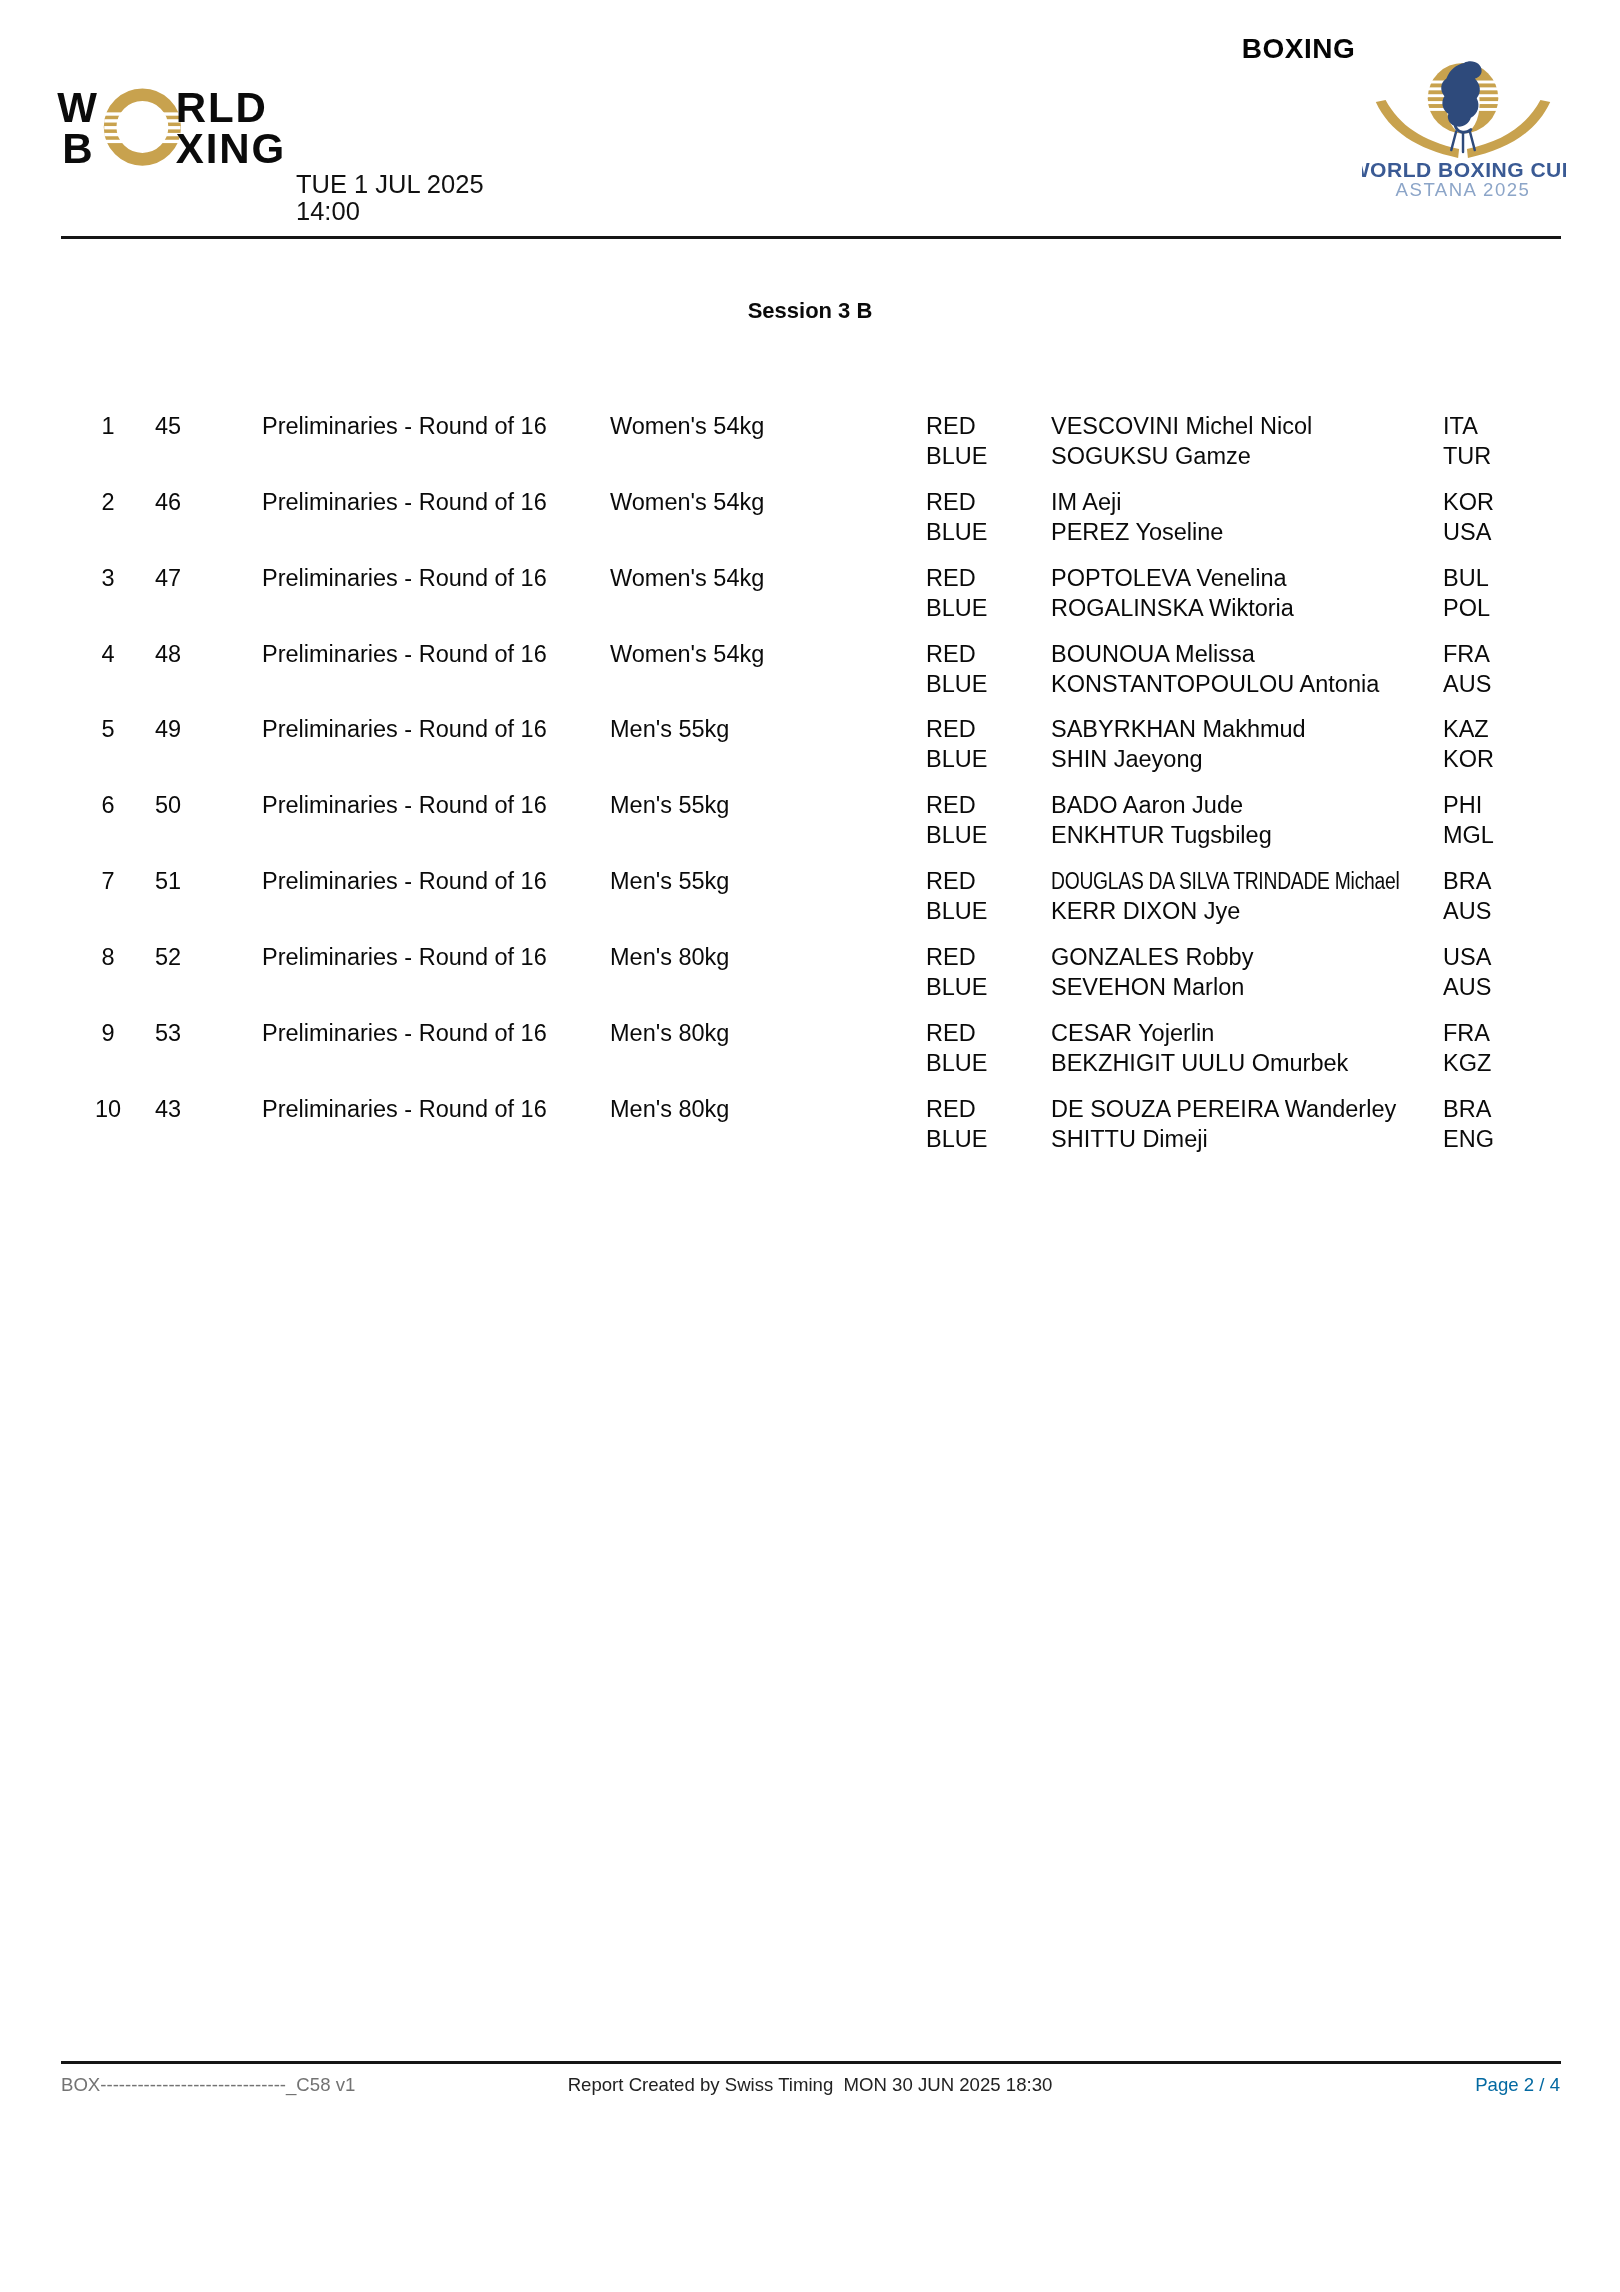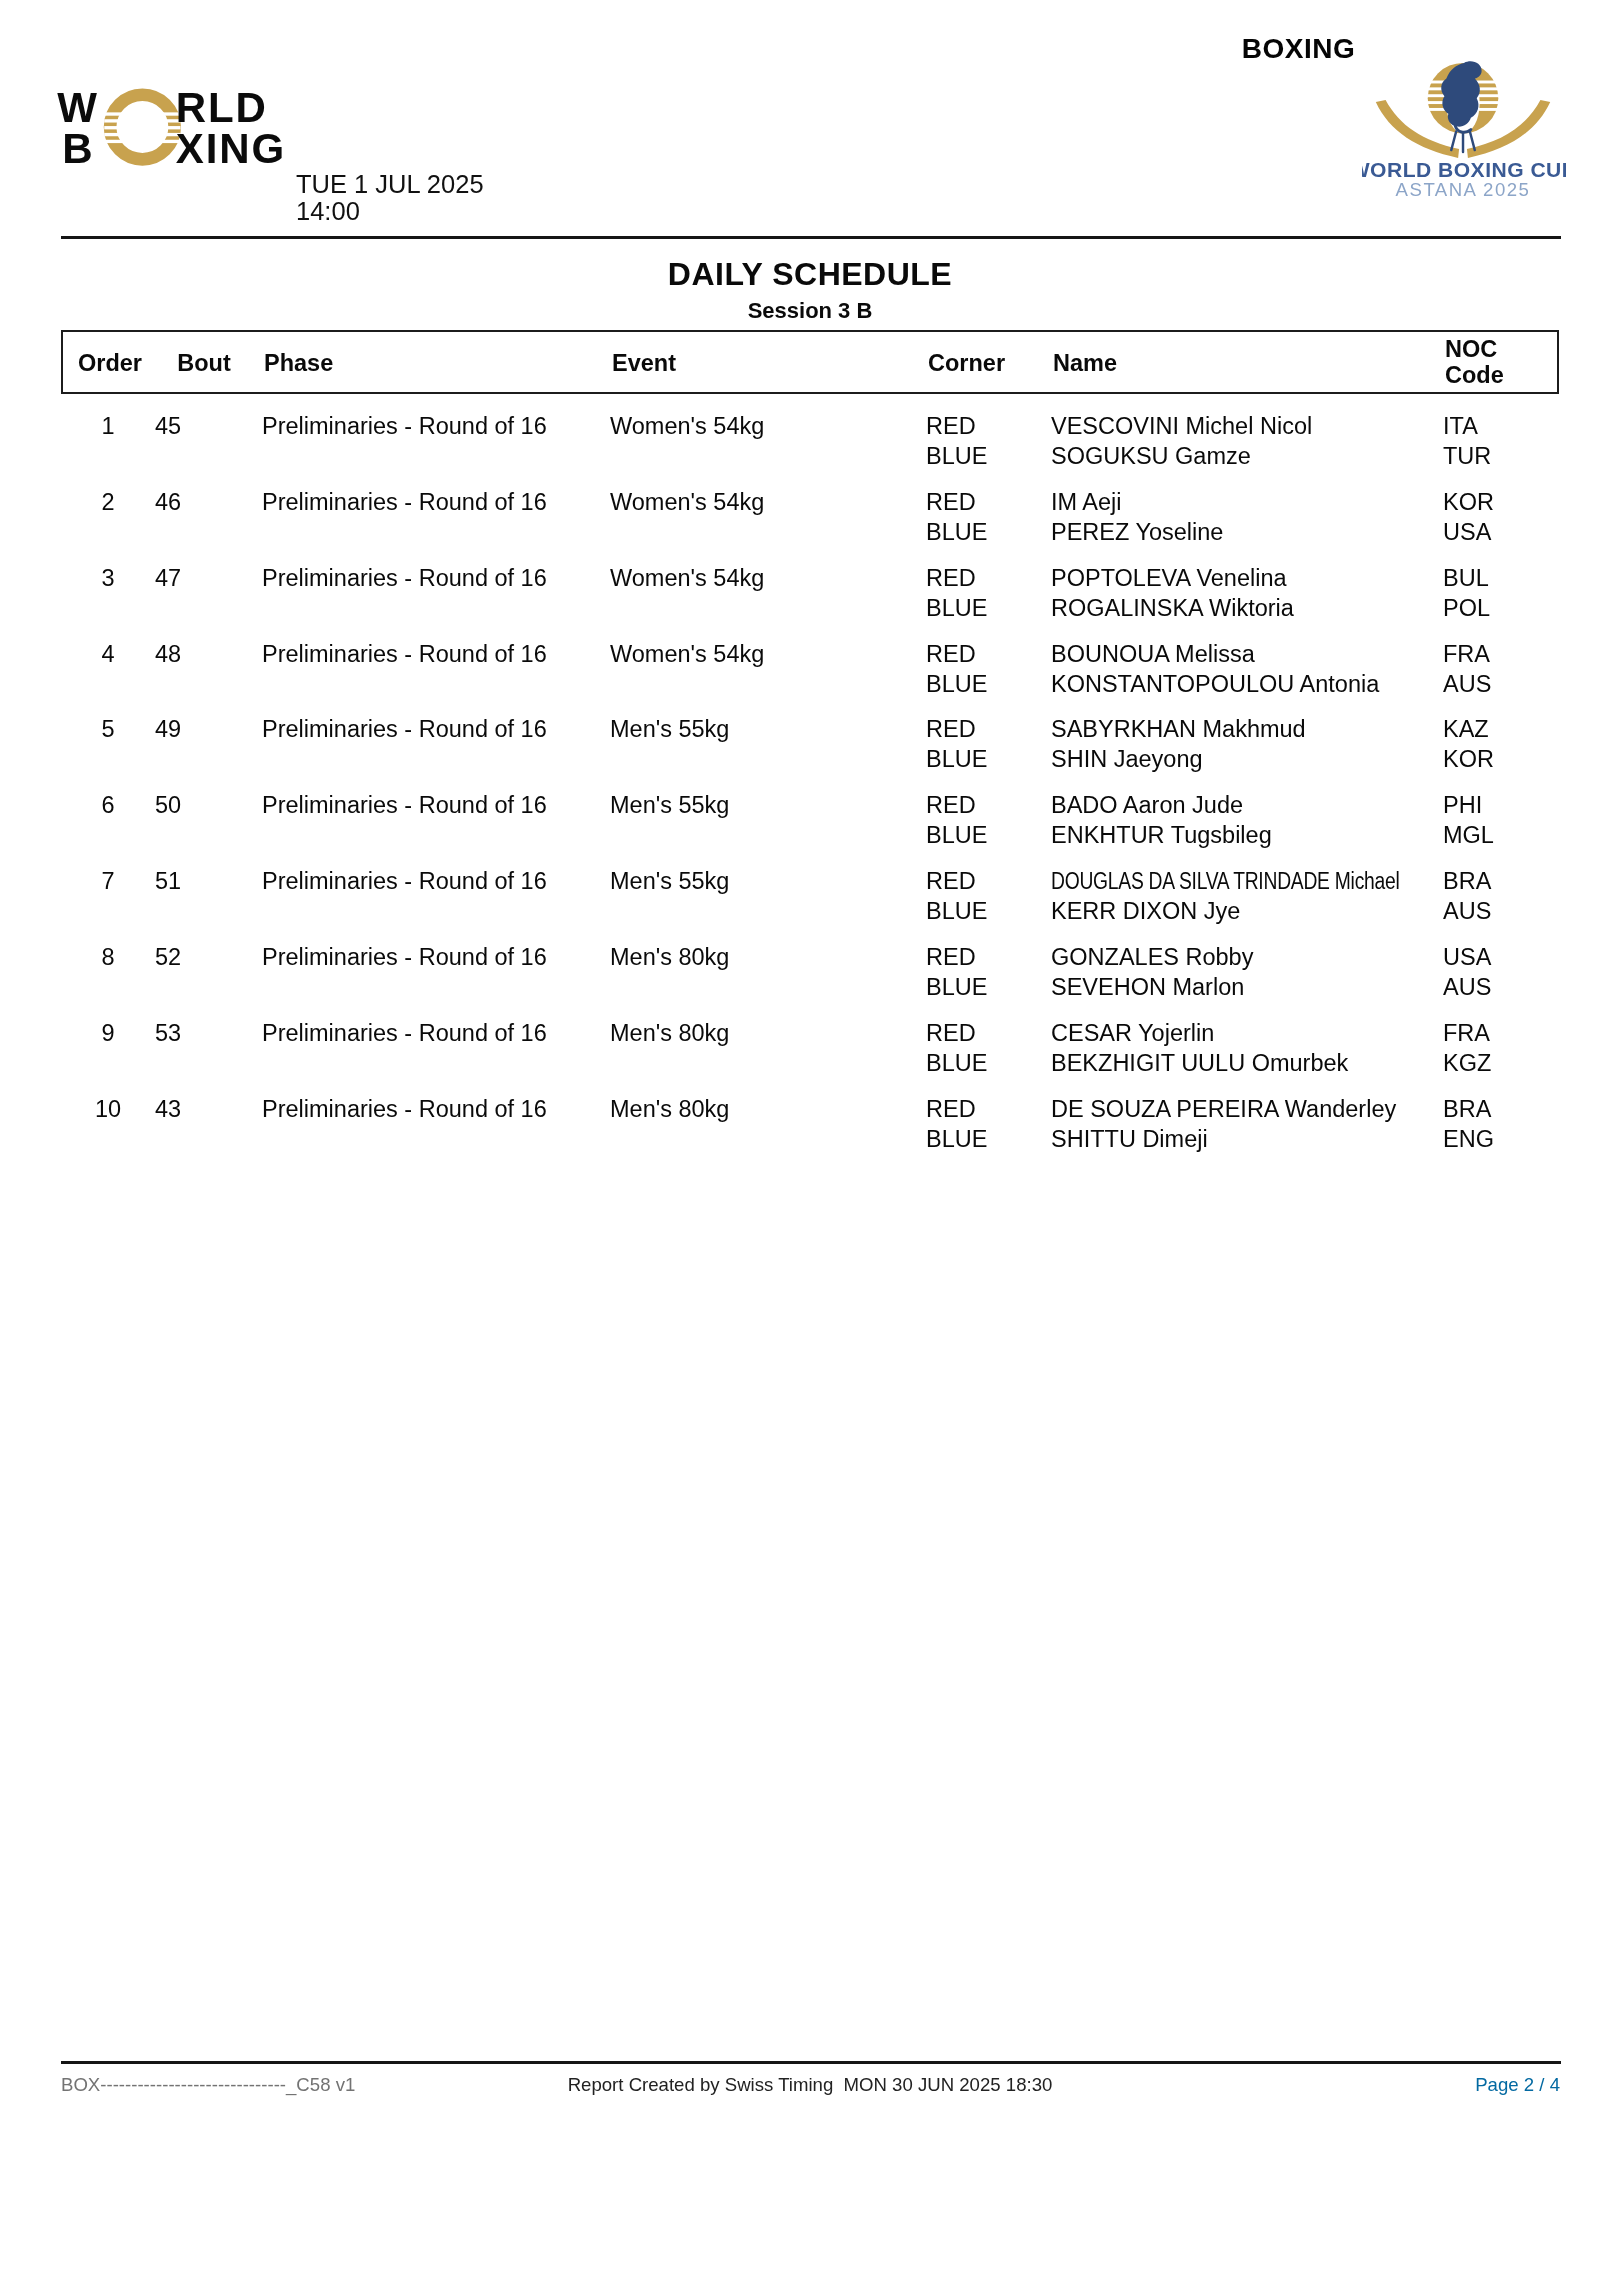--- a/index.html
+++ b/index.html
@@ -123,35 +123,22 @@
         <line x1="103" y1="78" x2="103" y2="97"></line>
         <line x1="110" y1="76" x2="115" y2="95"></line>
       </g>
     </g>
     <text x="103" y="122" text-anchor="middle" font-family="Liberation Sans, sans-serif" font-size="21.5" font-weight="bold" letter-spacing=".5" style="fill:var(--logo-blue)">WORLD BOXING CUP</text>
     <text x="103" y="142" text-anchor="middle" font-family="Liberation Sans, sans-serif" font-size="19" letter-spacing="1.5" style="fill:var(--logo-light-blue)">ASTANA 2025</text>
   </svg>
 
   <div class="abs rule rule-top"></div>
 
-  <div class="abs doc-title">DAILY SCHEDULE</div>
   <div class="abs doc-session">Session 3 B</div>
 
-  <div class="abs thead">
-    <div class="th th-mid th-order">Order</div>
-    <div class="th th-mid th-bout">Bout</div>
-    <div class="th th-mid th-phase">Phase</div>
-    <div class="th th-mid th-event">Event</div>
-    <div class="th th-mid th-corner">Corner</div>
-    <div class="th th-mid th-name">Name</div>
-    <div class="th th-noc">
-      <div>NOC</div>
-      <div>Code</div>
-    </div>
-  </div>
 
   <div id="tbody">
     <div class="bout" style="top: 413px;">
       <span class="td-order">1</span>
       <span class="td-bout">45</span>
       <span class="td-phase">Preliminaries - Round of 16</span>
       <span class="td-event">Women's 54kg</span>
       <span class="ln-red td-corner">RED</span>
       <span class="ln-red td-name">VESCOVINI Michel Nicol</span>
       <span class="ln-red td-noc">ITA</span>

